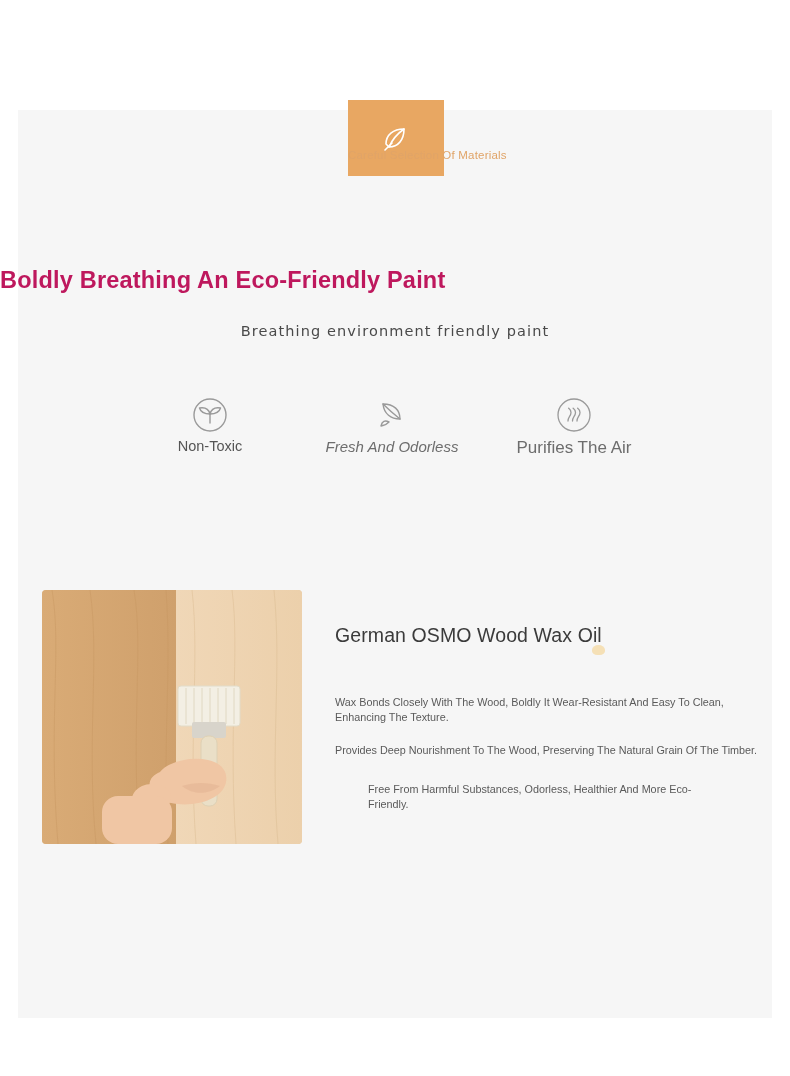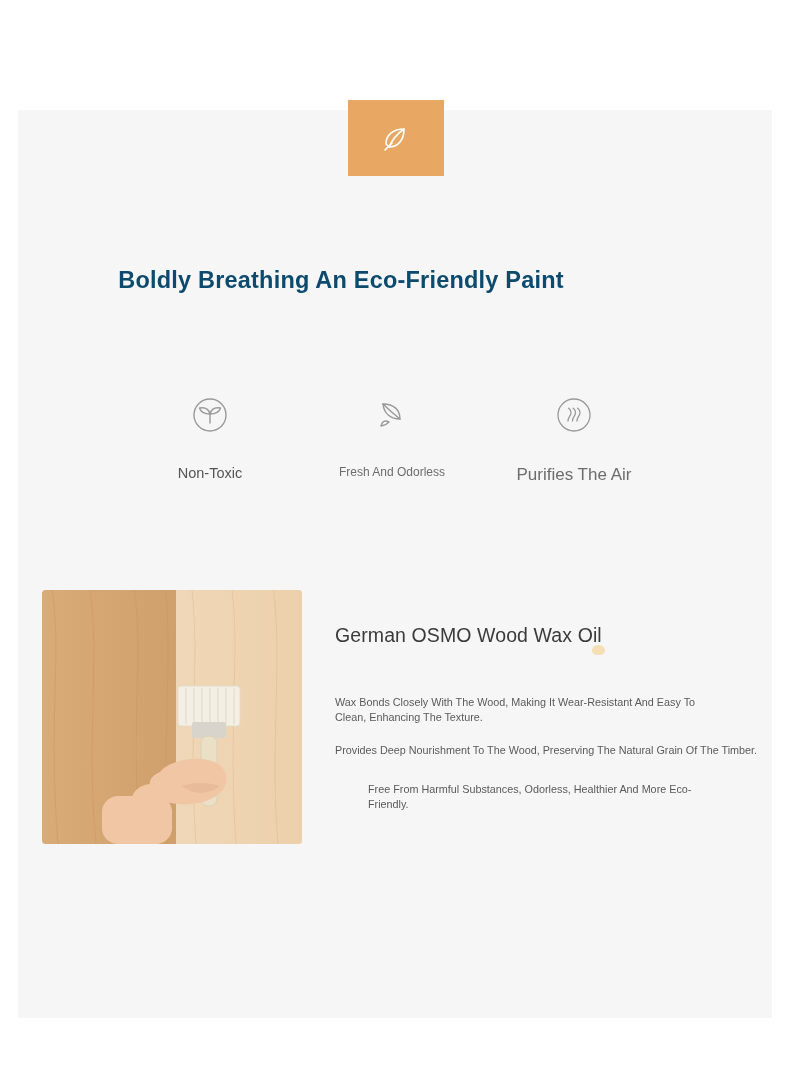--- a/index.html
+++ b/index.html
@@ -60,24 +60,23 @@
     letter-spacing: .2px;
     white-space: nowrap;
   }
 
   
   .title {
     position: absolute;
     left: 0;
     top: 267px;
     width: 682px;
-    text-align: center;
     font-size: 23.5px;
     font-weight: bold;
-    color: #0c4a6e;
+    color: #be185d;
     letter-spacing: .2px;
   }
   .subtitle {
     position: absolute;
     left: 0;
     top: 323px;
     width: 790px;
     text-align: center;
     font-size: 14.5px;
     color: #4a4a4a;
@@ -99,28 +98,27 @@
     width: 180px;
     text-align: center;
   }
   .feature .ico {
     width: 46px;
     height: 46px;
     margin: 0 auto;
     display: block;
   }
   .feature .flabel {
-    margin-top: 27px;
     color: #6d6d6d;
   }
   .f0 { left: 0px; }
   .f1 { left: 182px; }
   .f2 { left: 364px; }
   .f0 .flabel { font-size: 14.5px; color: #555; }
-  .f1 .flabel { font-size: 12px; }
+  .f1 .flabel { font-size: 15px; font-style: italic; }
   .f2 .flabel { font-size: 17px; }
 
   
   .photo {
     position: absolute;
     left: 42px;
     top: 590px;
     width: 260px;
     height: 254px;
     border-radius: 4px;
@@ -166,22 +164,24 @@
 
   <div class="badge">
     <span class="badge-icon">
       <svg viewBox="0 0 34 34" width="34" height="34" fill="none" stroke="#ffffff" stroke-width="1.6" stroke-linecap="round" stroke-linejoin="round">
         <path d="M7 21 C7 12, 14 6, 25 6 C25 17, 19 24, 10 24 Z"></path>
         <path d="M25 6 C18 11, 13 17, 10 24"></path>
         <path d="M6 27 L13 20"></path>
       </svg>
     </span>
   </div>
+  <div class="badge-caption">Careful Selection Of Materials</div>
 
   <div class="title">Boldly Breathing An Eco-Friendly Paint</div>
+  <div class="subtitle">Breathing environment friendly paint</div>
 
   <div class="features">
     <div class="feature f0">
       <span class="ico">
         <svg viewBox="0 0 46 46" width="46" height="46" fill="none" stroke="#9a9a9a" stroke-width="1.4" stroke-linecap="round" stroke-linejoin="round">
           <circle cx="23" cy="23" r="16"></circle>
           <path d="M23 31 L23 21"></path>
           <path d="M23 22 C17 22, 13.5 19.5, 12.5 16 C18.5 15, 22 18, 23 22 Z"></path>
           <path d="M23 22 C29 22, 32.5 19.5, 33.5 16 C27.5 15, 24 18, 23 22 Z"></path>
         </svg>
@@ -259,16 +259,16 @@
       </g>
       <g fill="#e2b392" opacity=".55">
         <path d="M140 196 C152 192, 166 192, 178 196 C168 204, 152 206, 140 196 Z"></path>
       </g>
     </svg>
   </div>
 
   <div class="prod-title">German OSMO Wood Wax Oil</div>
   <div class="prod-dot"></div>
 
-  <div class="desc d0">Wax Bonds Closely With The Wood, Making It Wear-Resistant And Easy To Clean, Enhancing The Texture.</div>
+  <div class="desc d0">Wax Bonds Closely With The Wood, Boldly It Wear-Resistant And Easy To Clean, Enhancing The Texture.</div>
   <div class="desc d1">Provides Deep Nourishment To The Wood, Preserving The Natural Grain Of The Timber.</div>
   <div class="desc d2">Free From Harmful Substances, Odorless, Healthier And More Eco-Friendly.</div>
 </div>
 
 </body></html>

